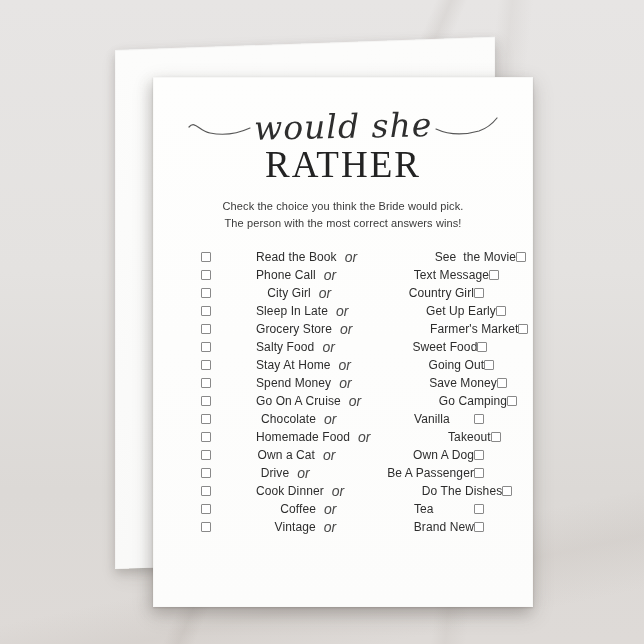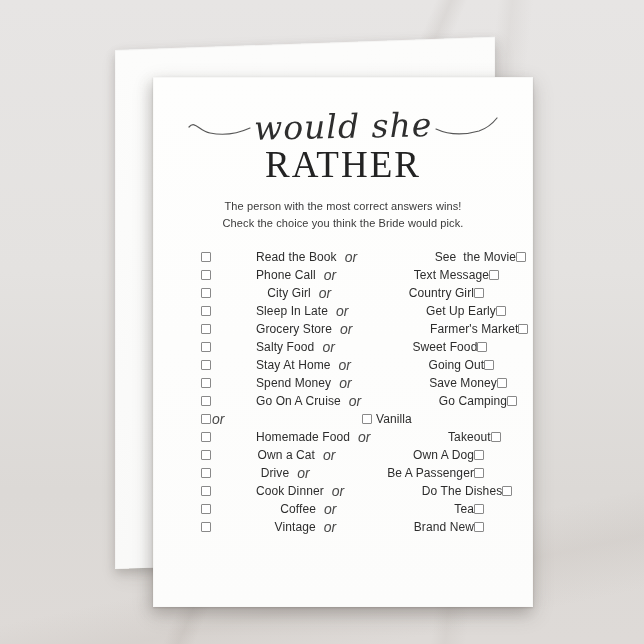--- a/index.html
+++ b/index.html
@@ -55,21 +55,21 @@
     align-items:center;height:18px;padding:0 47px;
   }
   .cb{
     width:8px;height:8px;border:1px solid #898989;background:#ffffff;
     display:inline-block;border-radius:1px;cursor:pointer;
   }
   .opt{
     font-size:12px;color:#2d2d2d;white-space:pre;letter-spacing:.1px;line-height:18px;margin-left:44px;
   }
   .opt.left{text-align:right;padding-right:8px;}
-  .opt.right{text-align:right;padding-left:8px;}
+  .opt.right{text-align:left;padding-left:8px;}
   .or{
     font-style:italic;font-size:14px;color:#4a4a4a;line-height:18px;
   }
   
   .total{
     position:absolute;top:472px;left:0;right:0;text-align:center;
     font-size:16px;letter-spacing:2px;color:#3e3e3e;
   }
   .total .blank{color:#a0a0a0;letter-spacing:0;}
 </style>
@@ -88,22 +88,22 @@
       </svg>
       <span class="script-text">would she</span>
       <svg class="swash" width="64" height="40" viewBox="0 0 64 40">
         <path d="M1,23 C14,29 30,29 44,25 C53,22 58,17 62,12" fill="none" stroke="#3a3a3a" stroke-width="1.2" stroke-linecap="round" opacity="0.85"></path>
       </svg>
     </div>
 
     <div class="main-title">RATHER</div>
 
     <div class="instructions">
+      <div>Check the choice you think the Bride would pick.</div>
       <div>The person with the most correct answers wins!</div>
-      <div>Check the choice you think the Bride would pick.</div>
     </div>
 
     <div class="options">
   <div class="row">
     <span class="cb"></span>
     <span class="opt left opt-left">Read the Book</span>
     <span class="or">or</span>
     <span class="opt right opt-right">See  the Movie</span>
     <span class="cb"></span>
   </div>
@@ -167,20 +167,21 @@
   <div class="row">
     <span class="cb"></span>
     <span class="opt left opt-left">Go On A Cruise</span>
     <span class="or">or</span>
     <span class="opt right opt-right">Go Camping</span>
     <span class="cb"></span>
   </div>
 
   <div class="row">
     <span class="cb"></span>
+    <span class="opt left opt-left">Chocolate</span>
     <span class="or">or</span>
     <span class="opt right opt-right">Vanilla</span>
     <span class="cb"></span>
   </div>
 
   <div class="row">
     <span class="cb"></span>
     <span class="opt left opt-left">Homemade Food</span>
     <span class="or">or</span>
     <span class="opt right opt-right">Takeout</span>

